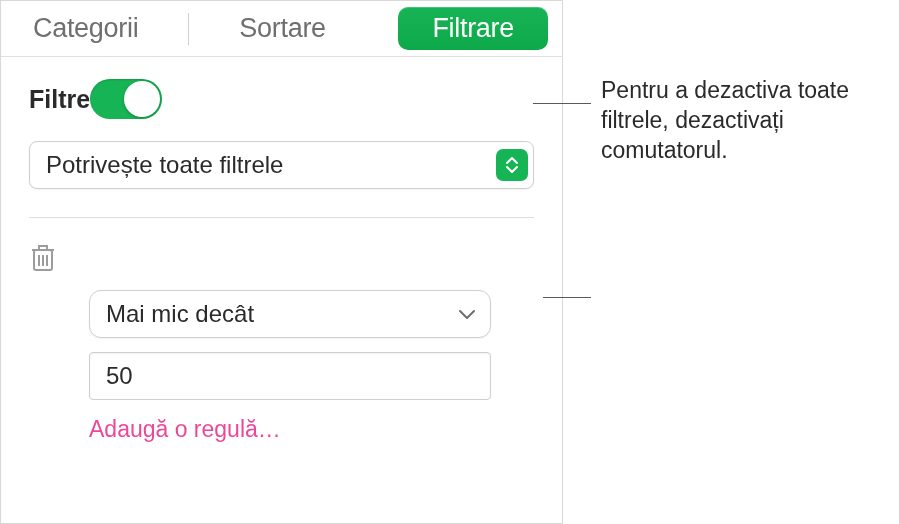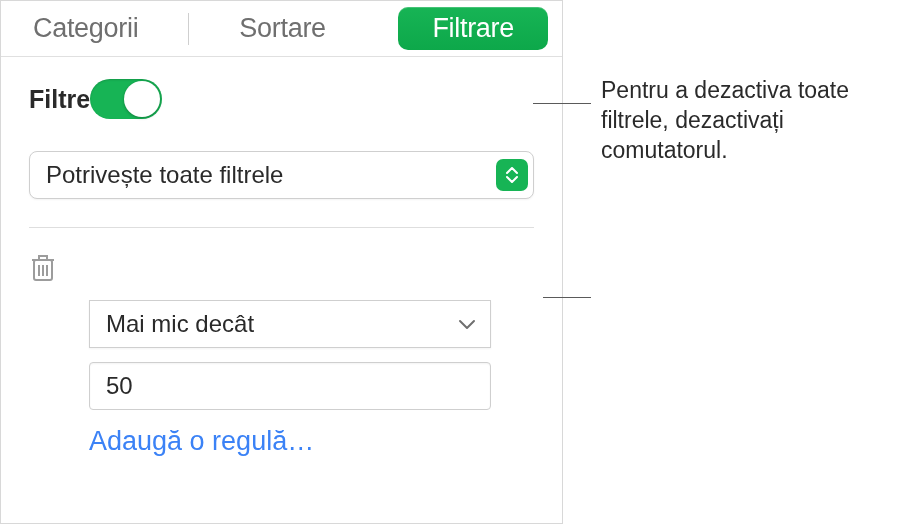--- a/index.html
+++ b/index.html
@@ -71,21 +71,21 @@
       position: absolute;
       right: 2px;
       top: 2px;
       width: 36px;
       height: 36px;
       background: #fff;
       border-radius: 50%;
       box-shadow: 0 1px 3px rgba(0,0,0,0.3);
     }
     .select-wrap {
-      margin-top: 32px;
+      margin-top: 22px;
       position: relative;
       width: 100%;
     }
     .select {
       width: 100%;
       height: 48px;
       border: 1px solid #cfcfcf;
       border-radius: 8px;
       background: #fff;
       display: flex;
@@ -129,21 +129,21 @@
       cursor: pointer;
     }
     .rule-body {
       padding-left: 60px;
       margin-top: 16px;
     }
     .dropdown {
       width: 402px;
       height: 48px;
       border: 1px solid #cfcfcf;
-      border-radius: 0;
+      border-radius: 12px;
       background: #fff;
       display: flex;
       align-items: center;
       justify-content: space-between;
       padding: 0 14px 0 16px;
       font-size: 24px;
       color: #2a2a2a;
       cursor: pointer;
       box-shadow: 0 1px 2px rgba(0,0,0,0.05);
     }
@@ -158,22 +158,22 @@
       border-radius: 4px;
       background: #fff;
       font-size: 24px;
       padding: 0 16px;
       color: #2a2a2a;
       margin-top: 14px;
       box-shadow: inset 0 1px 2px rgba(0,0,0,0.05);
     }
     .add-link {
       margin-top: 16px;
-      font-size: 27px;
-      color: #3b82f6;
+      font-size: 23px;
+      color: #ec4899;
       cursor: pointer;
     }
     .callouts {
       position: absolute;
       left: 563px;
       top: 0;
       width: 336px;
       height: 524px;
     }
     .callout {

